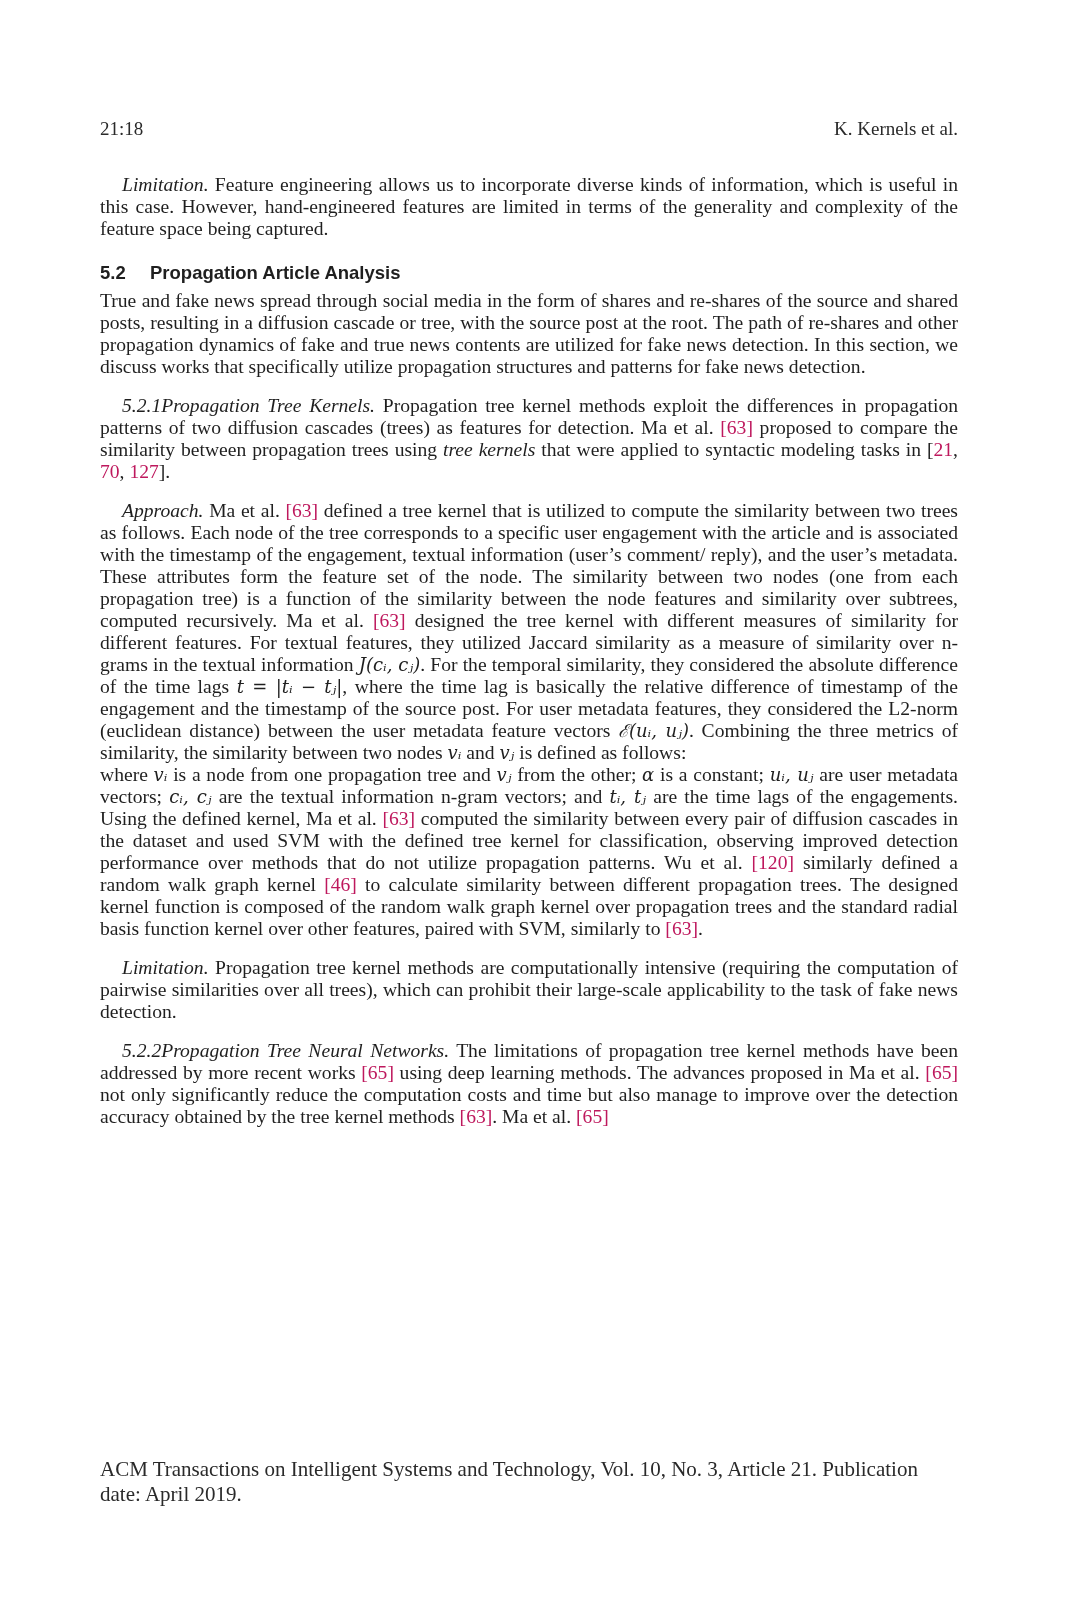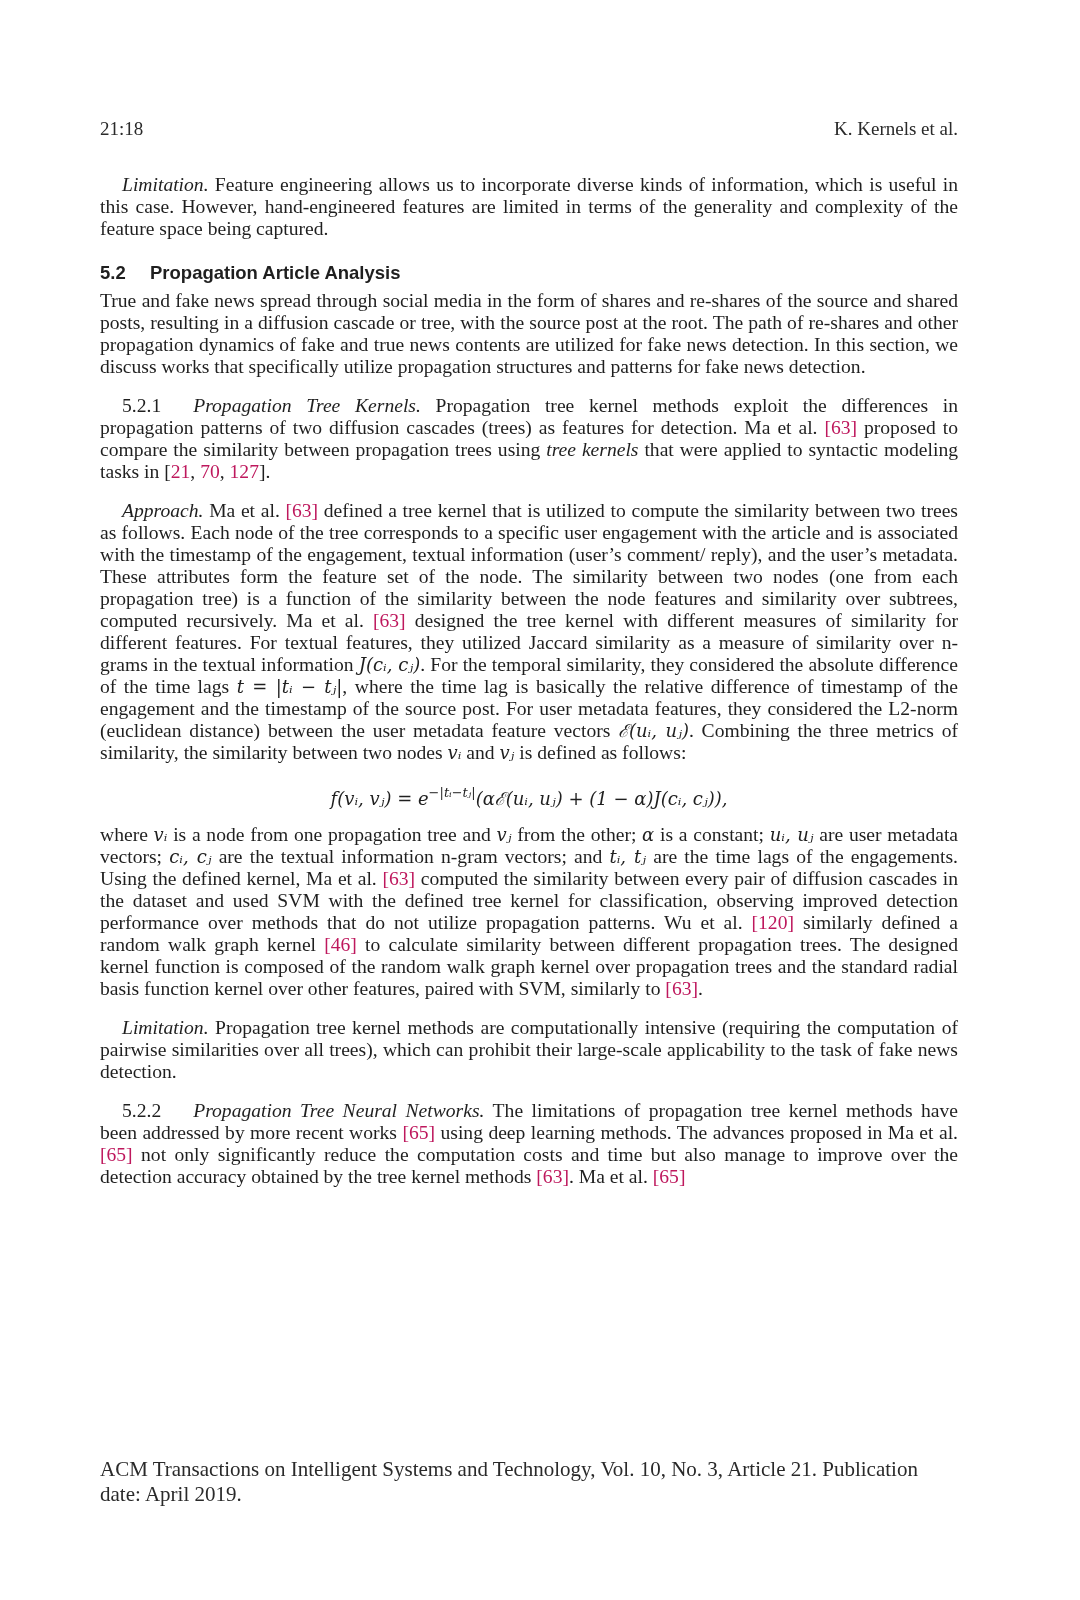--- a/index.html
+++ b/index.html
@@ -8,21 +8,21 @@
   .page { position: absolute; left: 100px; top: 0; width: 858px; }
   .running-head { position: absolute; top: 118px; left: 0; width: 858px; font-size: 19px; color: #2a2a2a; }
   .running-head .left { position: absolute; left: 0; }
   .running-head .right { position: absolute; right: 0; }
   .body-text { position: absolute; top: 174px; left: 0; width: 858px; font-size: 19.6px; line-height: 22px; text-align: justify; hyphens: manual; }
   p { margin: 0; }
   .indent { text-indent: 22px; }
   .para-gap { margin-top: 17px; }
   .section-head { font-family: "Liberation Sans", "DejaVu Sans", sans-serif; font-weight: bold; font-size: 18.5px; margin-top: 22px; margin-bottom: 6px; }
   .section-head .num { display: inline-block; width: 50px; }
-  .subsec-num { margin-right: 32px; }
+  .subsec-num { font-style: italic; margin-right: 0; }
   em, .it { font-style: italic; }
   .cite { color: #be185d; }
   .math { font-style: italic; font-family: "DejaVu Serif", "Liberation Serif", serif; font-size: 18px; }
   .equation { text-align: center; margin: 18px 0 14px 0; font-size: 19.6px; }
   .equation sup { font-size: 13px; }
   .footer { position: absolute; top: 1457px; left: 0; font-size: 21px; color: #2a2a2a; }
 </style>
 </head>
 <body>
 
@@ -39,23 +39,20 @@
 
     <div class="section-head">
       <span class="num">5.2</span><span>Propagation Article Analysis</span>
     </div>
     <p>True and fake news spread through social media in the form of shares and re-shares of the source and shared posts, resulting in a diffusion cascade or tree, with the source post at the root. The path of re-shares and other propagation dynamics of fake and true news contents are utilized for fake news detection. In this section, we discuss works that specifically utilize propagation structures and patterns for fake news detection.</p>
 
     <p class="indent para-gap"><span class="subsec-num">5.2.1</span><span class="it">Propagation Tree Kernels.</span><span> Propagation tree kernel methods exploit the differences in propagation patterns of two diffusion cascades (trees) as features for detection. Ma et al. </span><a class="cite">[63]</a><span> pro­posed to compare the similarity between propagation trees using </span><span class="it">tree kernels</span><span> that were applied to syntactic modeling tasks in [</span><a class="cite">21</a><span>, </span><a class="cite">70</a><span>, </span><a class="cite">127</a><span>].</span></p>
 
     <p class="indent para-gap"><span class="it">Approach.</span><span> Ma et al. </span><a class="cite">[63]</a><span> defined a tree kernel that is utilized to compute the similarity between two trees as follows. Each node of the tree corresponds to a specific user engagement with the arti­cle and is associated with the timestamp of the engagement, textual information (user’s comment/ reply), and the user’s metadata. These attributes form the feature set of the node. The similarity between two nodes (one from each propagation tree) is a function of the similarity between the node features and similarity over subtrees, computed recursively. Ma et al. </span><a class="cite">[63]</a><span> designed the tree kernel with different measures of similarity for different features. For textual features, they utilized Jaccard similarity as a measure of similarity over n-grams in the textual information </span><span class="math">J(cᵢ, cⱼ)</span><span>. For the temporal similarity, they considered the absolute difference of the time lags </span><span class="math">t = |tᵢ − tⱼ|</span><span>, where the time lag is basically the relative difference of timestamp of the engagement and the timestamp of the source post. For user metadata features, they considered the L2-norm (euclidean distance) between the user metadata feature vectors </span><span class="math">ℰ(uᵢ, uⱼ)</span><span>. Combining the three metrics of similarity, the similarity between two nodes </span><span class="math">vᵢ</span><span> and </span><span class="math">vⱼ</span><span> is defined as follows:</span></p>
 
-    <div class="equation">
-      <span class="math">f(vᵢ, vⱼ) = e</span><sup class="math">−|tᵢ−tⱼ|</sup><span class="math">(αℰ(uᵢ, uⱼ) + (1 − α)J(cᵢ, cⱼ)),</span>
-    </div>
 
     <p><span>where </span><span class="math">vᵢ</span><span> is a node from one propagation tree and </span><span class="math">vⱼ</span><span> from the other; </span><span class="math">α</span><span> is a constant; </span><span class="math">uᵢ, uⱼ</span><span> are user metadata vectors; </span><span class="math">cᵢ, cⱼ</span><span> are the textual information n-gram vectors; and </span><span class="math">tᵢ, tⱼ</span><span> are the time lags of the engagements. Using the defined kernel, Ma et al. </span><a class="cite">[63]</a><span> computed the similarity between every pair of diffusion cascades in the dataset and used SVM with the defined tree kernel for classification, observing improved detection performance over methods that do not utilize propagation patterns. Wu et al. </span><a class="cite">[120]</a><span> similarly defined a random walk graph kernel </span><a class="cite">[46]</a><span> to calculate similarity between different propagation trees. The designed kernel function is composed of the random walk graph kernel over propagation trees and the standard radial basis function kernel over other features, paired with SVM, similarly to </span><a class="cite">[63]</a><span>.</span></p>
 
     <p class="indent para-gap"><span class="it">Limitation.</span><span> Propagation tree kernel methods are computationally intensive (requiring the com­putation of pairwise similarities over all trees), which can prohibit their large-scale applicability to the task of fake news detection.</span></p>
 
     <p class="indent para-gap"><span class="subsec-num">5.2.2</span><span class="it">Propagation Tree Neural Networks.</span><span> The limitations of propagation tree kernel methods have been addressed by more recent works </span><a class="cite">[65]</a><span> using deep learning methods. The advances pro­posed in Ma et al. </span><a class="cite">[65]</a><span> not only significantly reduce the computation costs and time but also man­age to improve over the detection accuracy obtained by the tree kernel methods </span><a class="cite">[63]</a><span>. Ma et al. </span><a class="cite">[65]</a></p>
 
   </div>
 
   <div class="footer">ACM Transactions on Intelligent Systems and Technology, Vol. 10, No. 3, Article 21. Publication date: April 2019.</div>

